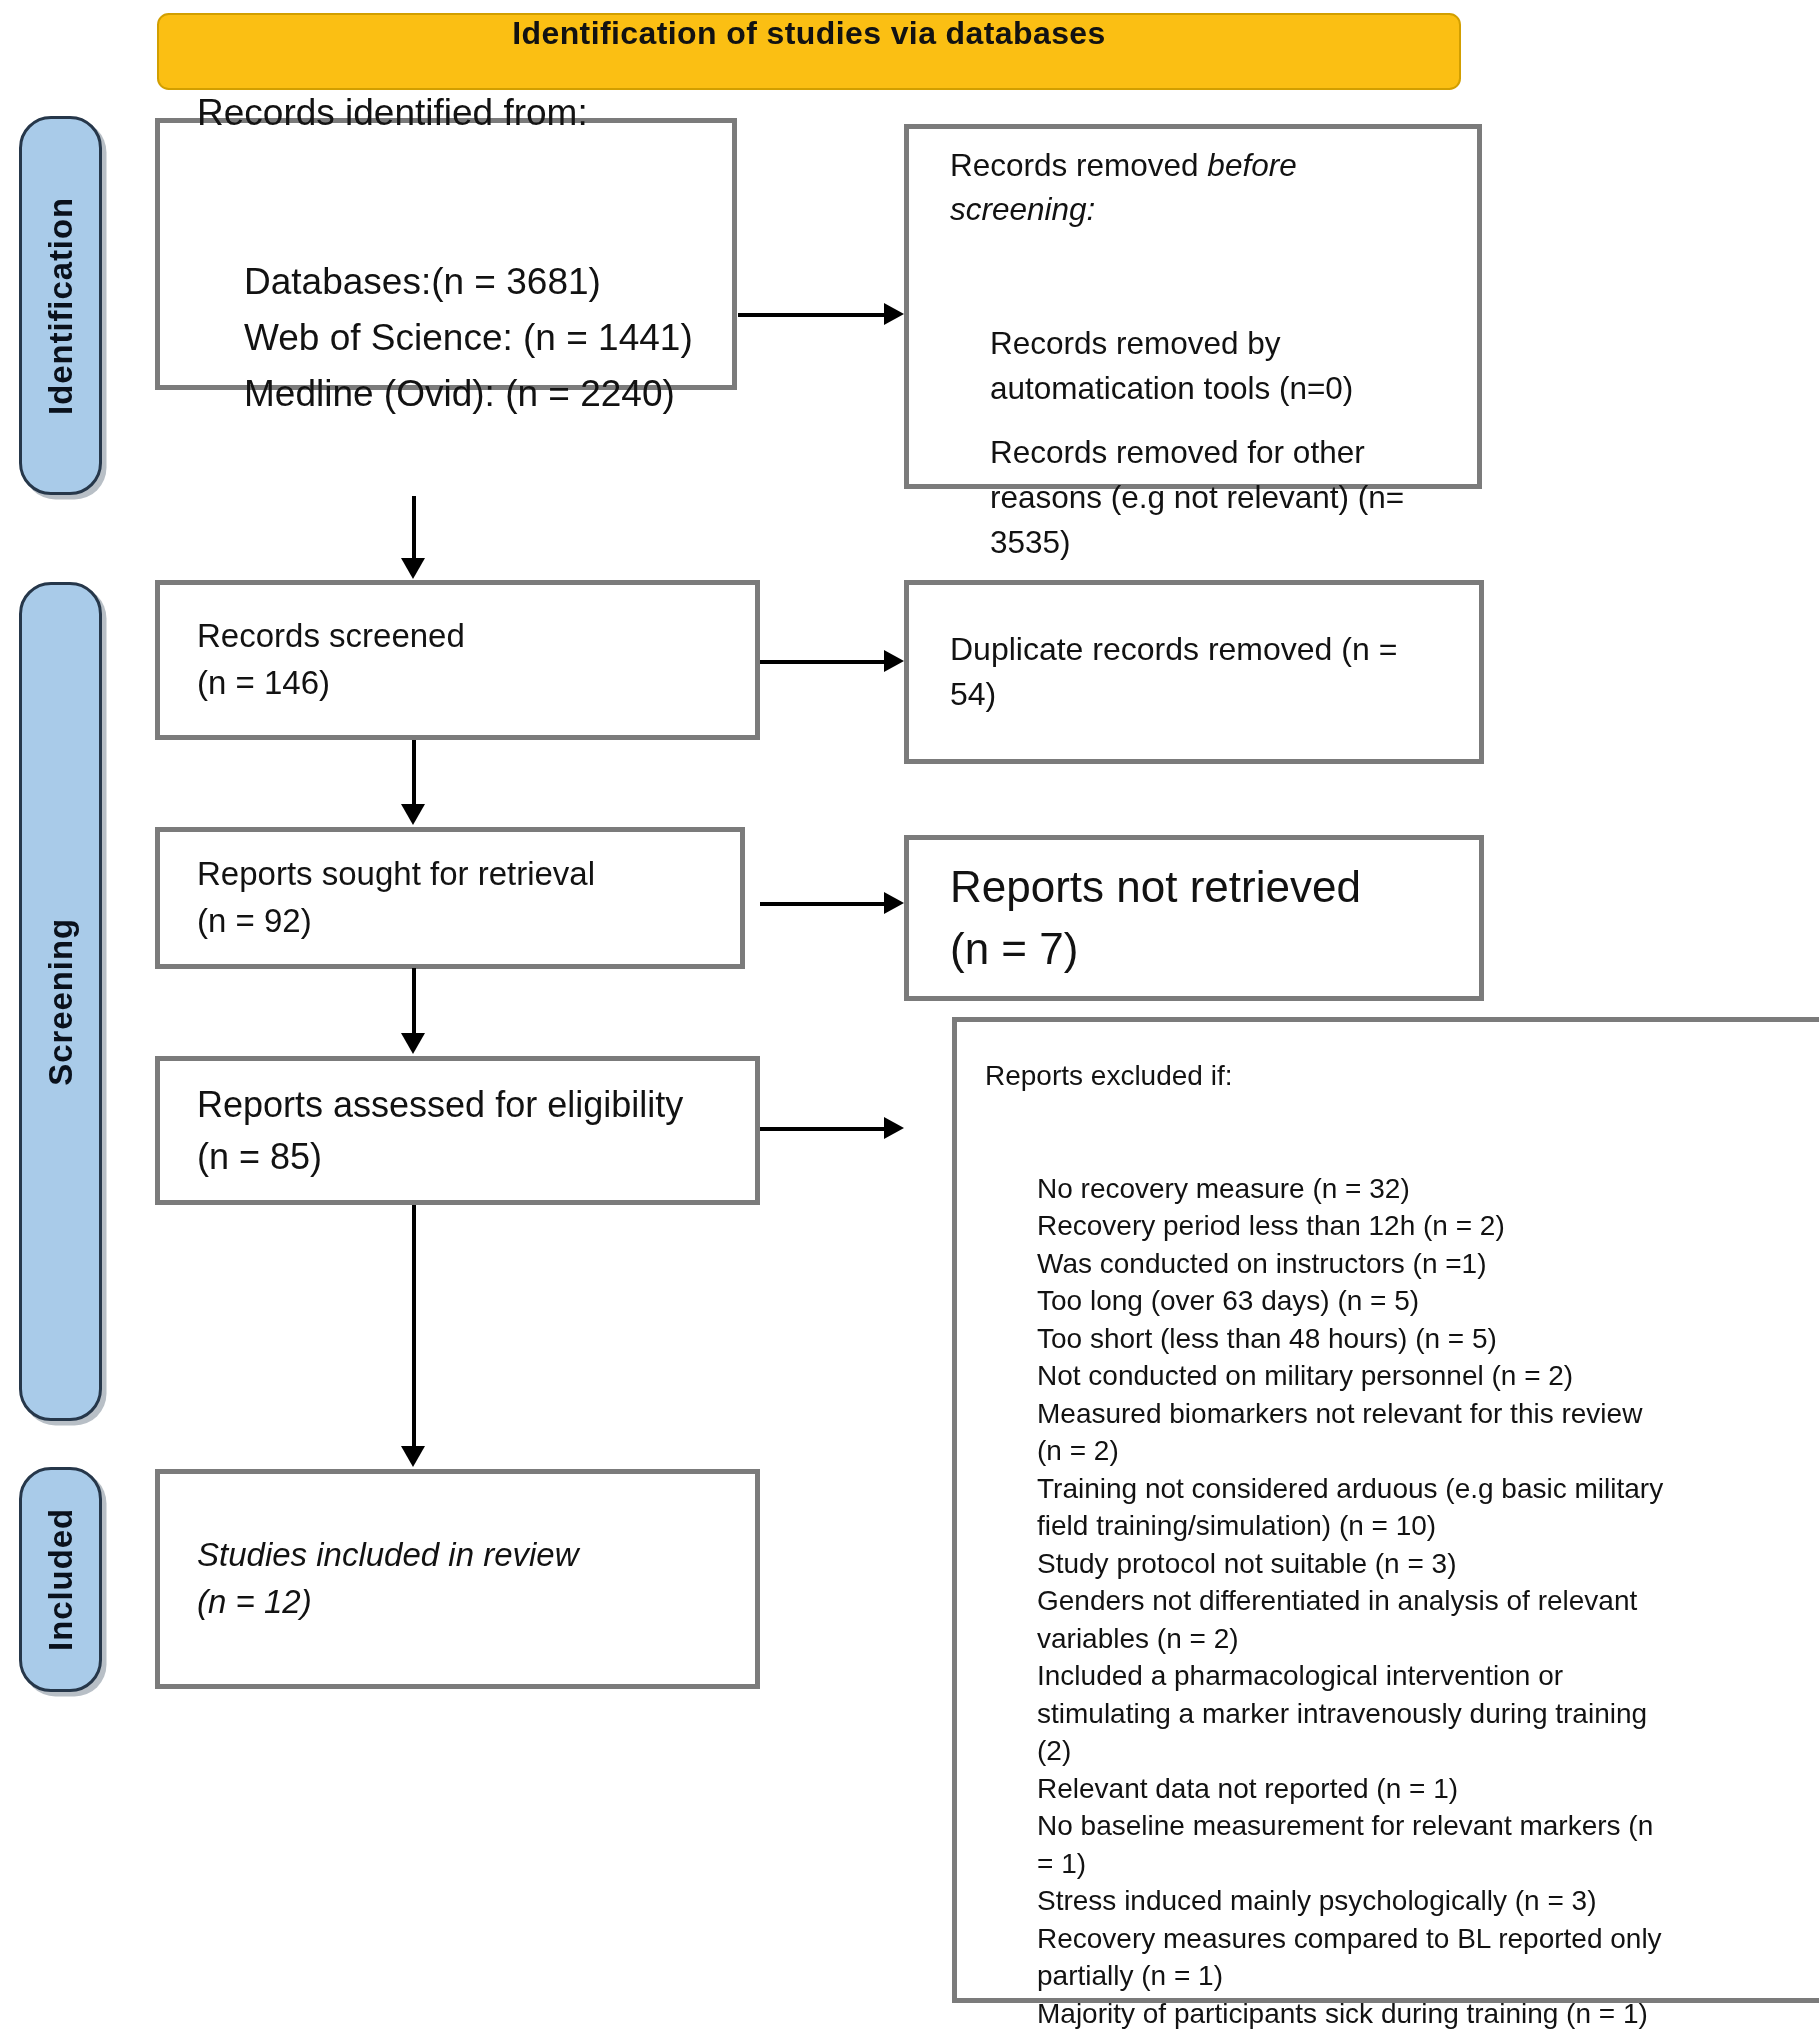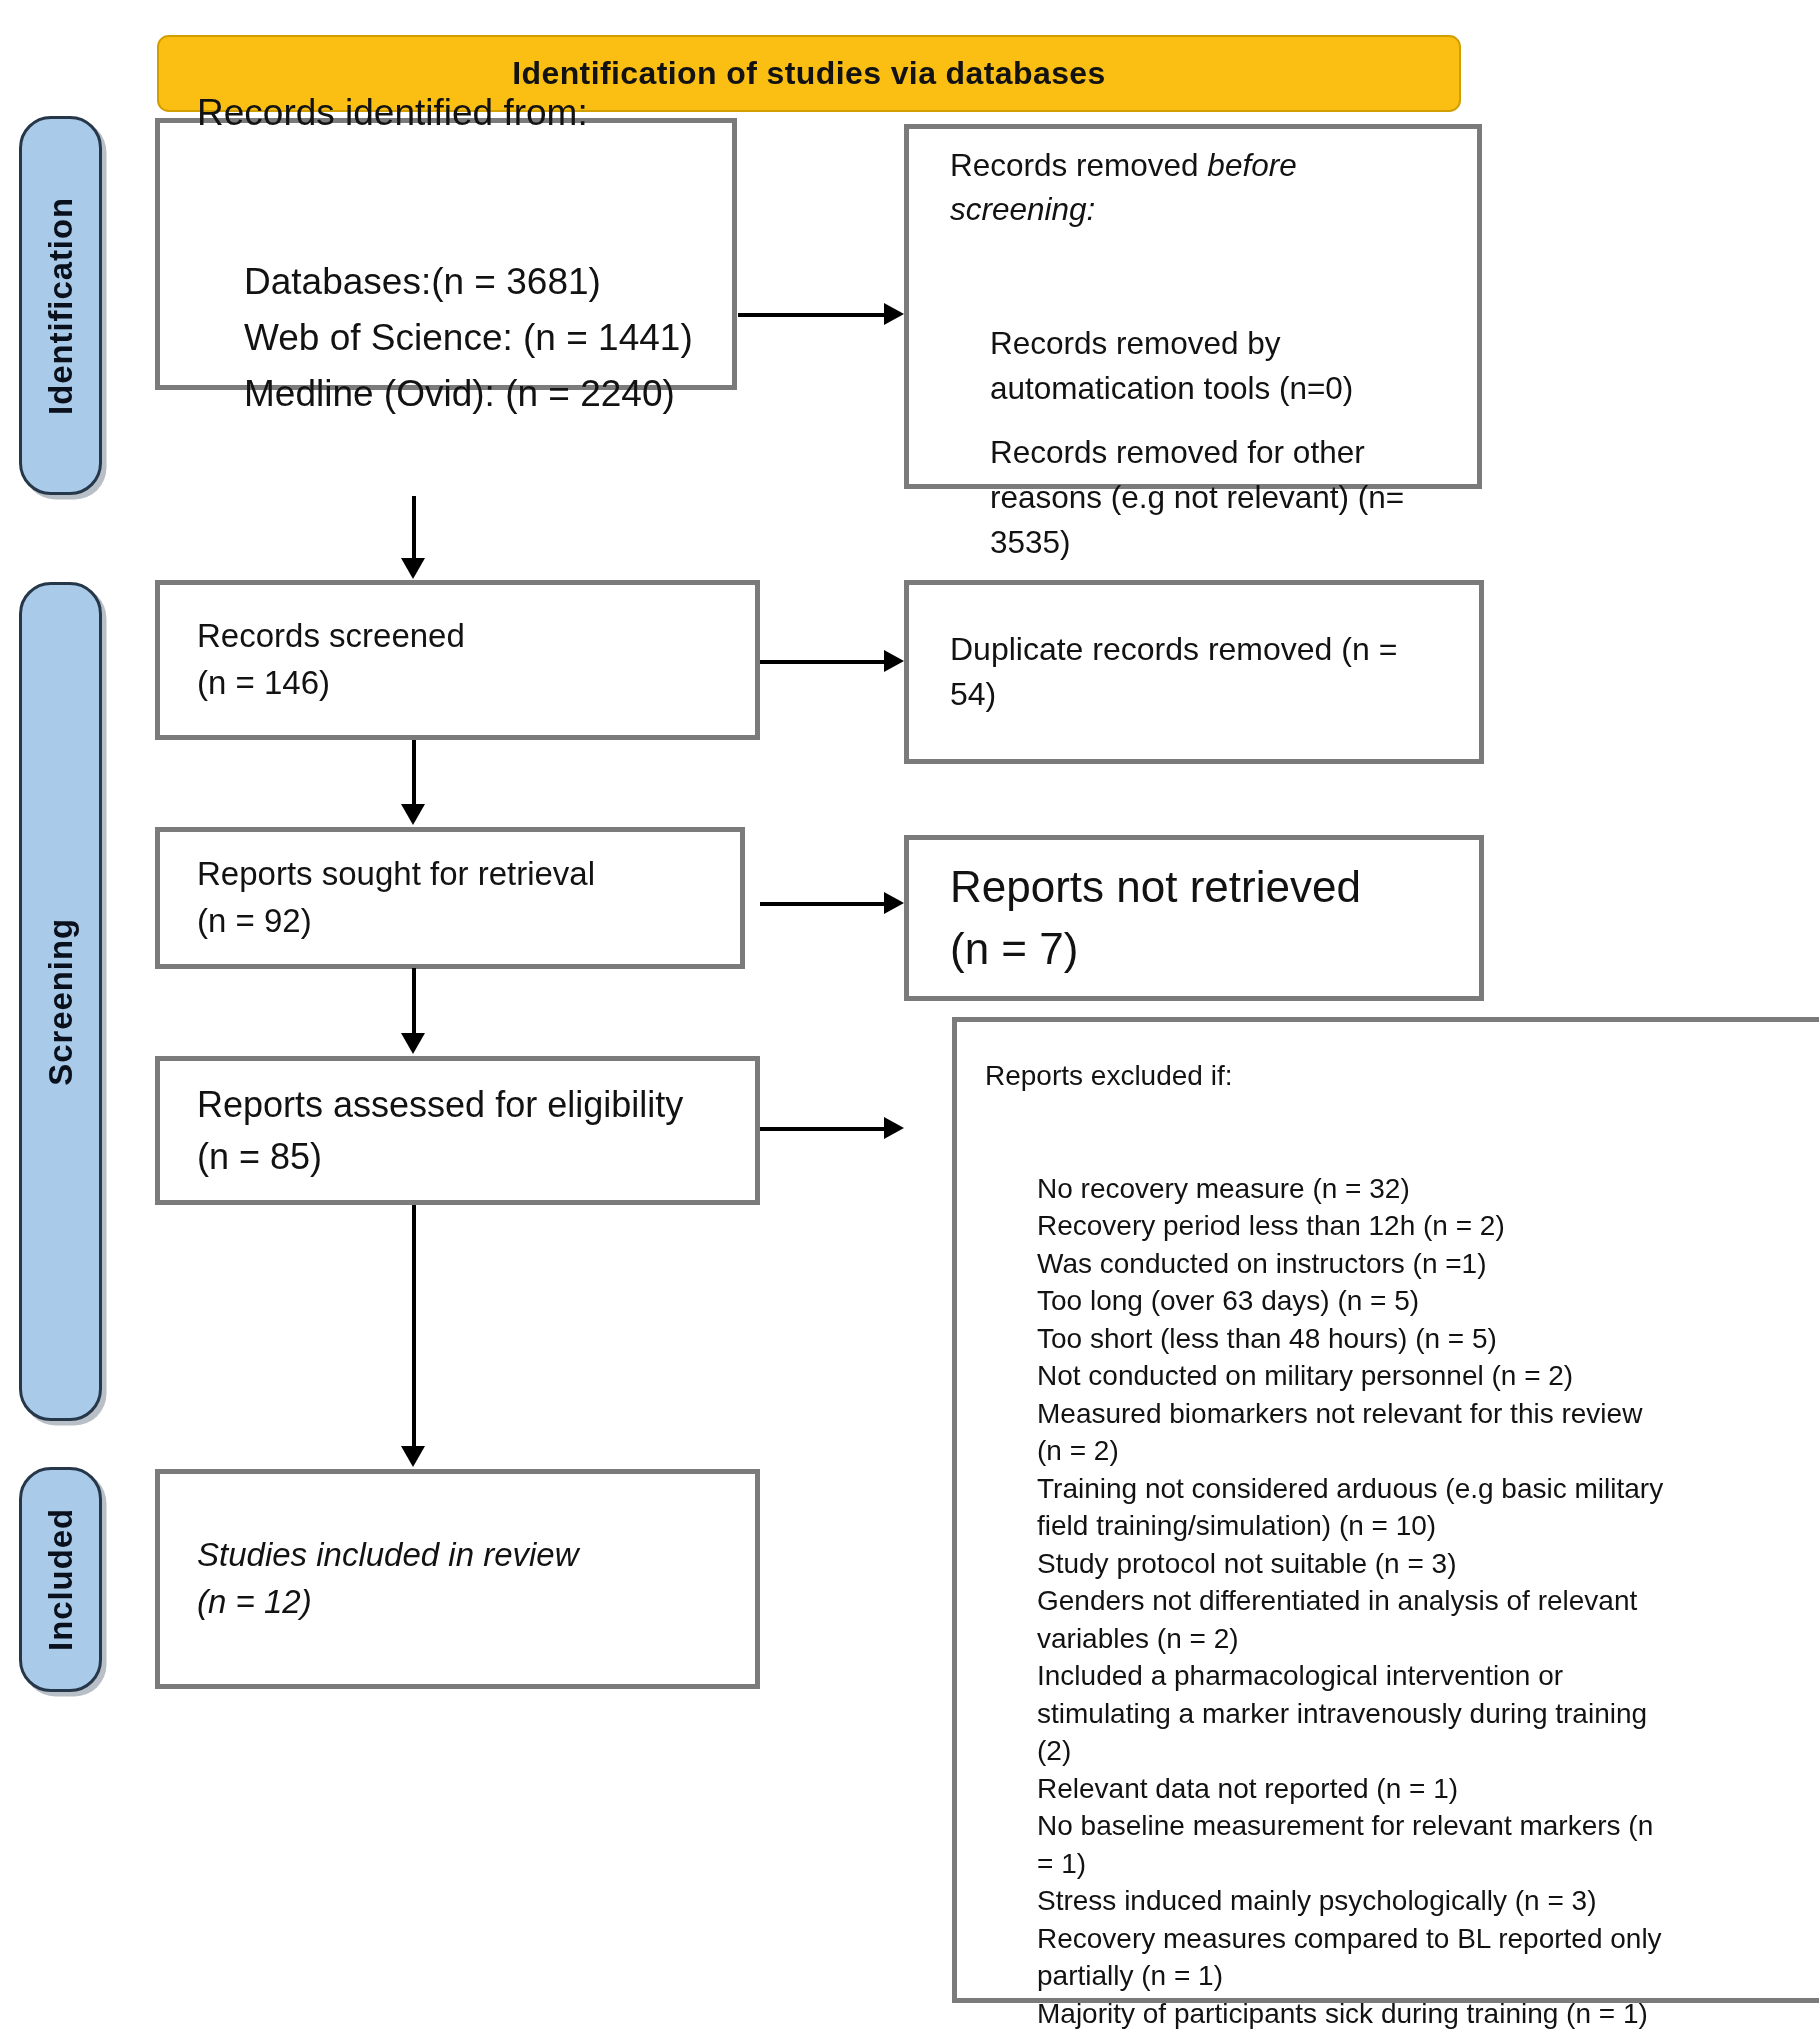--- a/index.html
+++ b/index.html
@@ -14,21 +14,21 @@
   #canvas{
     position:relative;width:1820px;height:2035px;background:#ffffff;
     font-family:"Liberation Sans","DejaVu Sans",sans-serif;color:var(--ink);
     overflow:hidden;
   }
   
   .banner{
     position:absolute;left:157px;top:12.6px;width:1304px;height:77px;
     background:var(--banner-fill);border:2.7px solid var(--banner-border);
     border-radius:11.7px;box-sizing:border-box;
-    display:flex;align-items:center;justify-content:center;margin-top:22px;
+    display:flex;align-items:flex-start;justify-content:center;
   }
   .banner span{font-size:32px;font-weight:bold;letter-spacing:0.4px;}
   
   .pill{
     position:absolute;left:19px;width:83px;
     background:var(--pill-fill);border:3.1px solid var(--pill-border);
     border-radius:32px;box-sizing:border-box;
     box-shadow:4.5px 4.5px 0 rgba(125,138,152,.55);
     display:flex;align-items:center;justify-content:center;
   }

